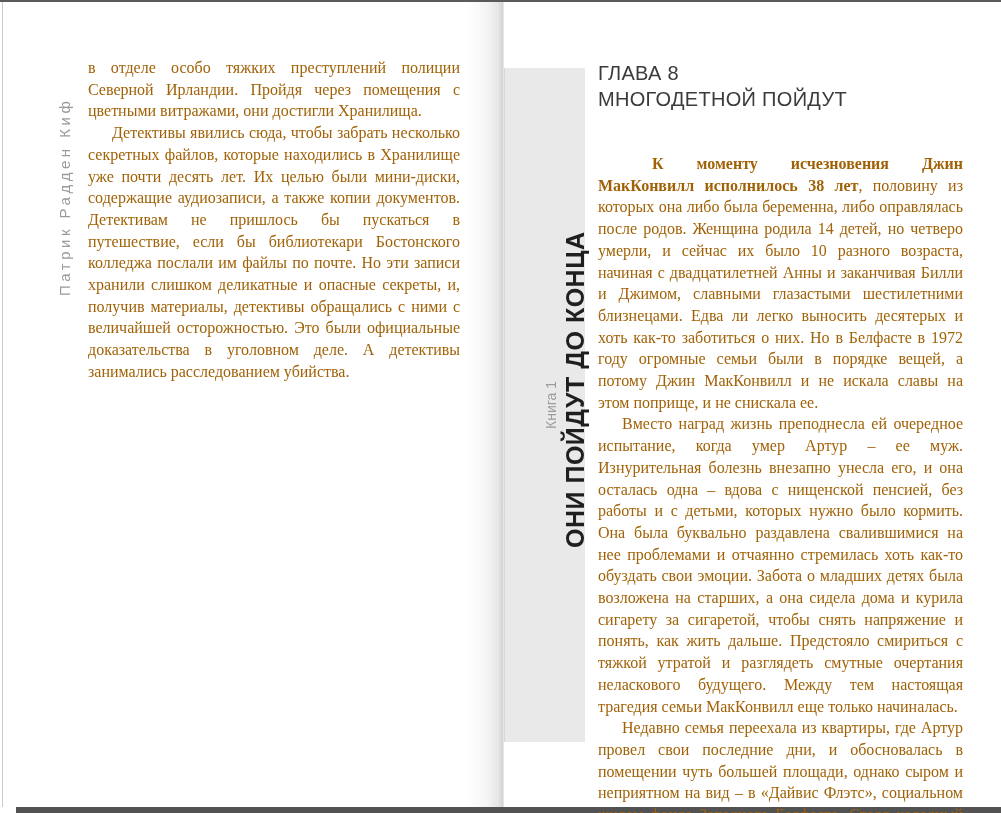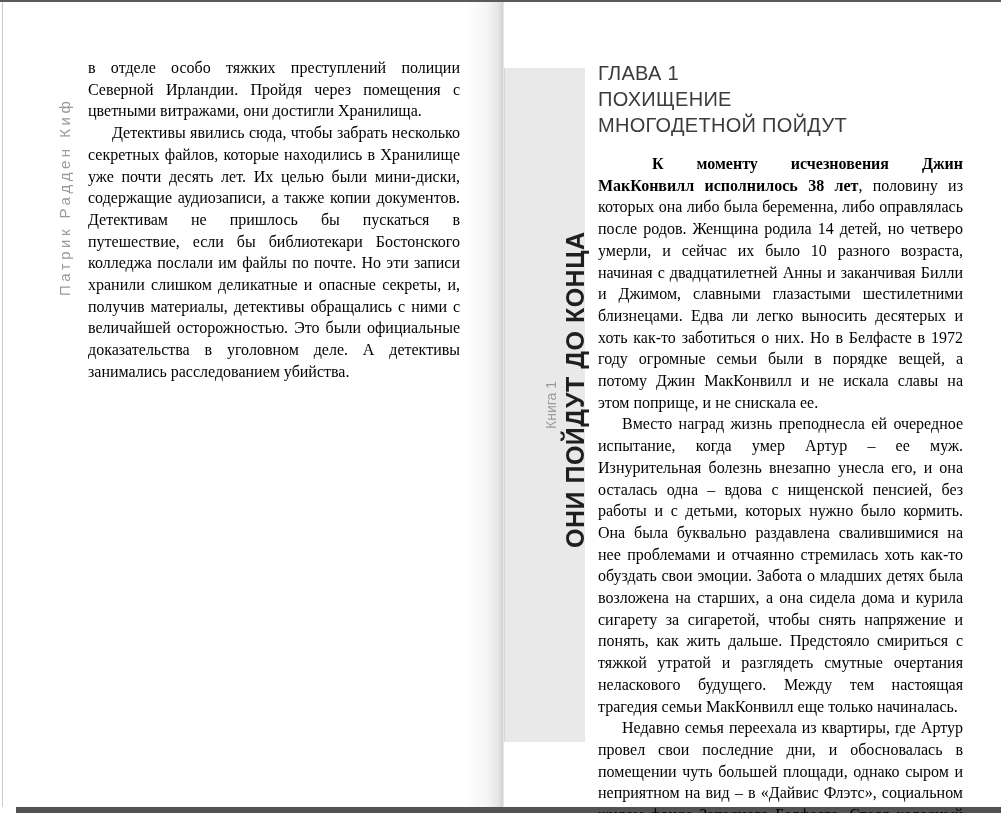--- a/index.html
+++ b/index.html
@@ -36,21 +36,21 @@
   .v-series{
     left:543px;top:437px;width:64px;text-align:center;
     font-size:14px;color:#9b9b9b;
   }
   .heading{
     position:absolute;left:598px;top:60px;
     font-family:"Liberation Sans", sans-serif;
     font-size:20px;line-height:26px;color:#3b3b3b;letter-spacing:0.3px;
   }
   .body-text{
-    position:absolute;text-align:justify;color:#000000;
+    position:absolute;text-align:justify;color:#a16207;
     font-size:16px;line-height:21.7px;
   }
   .left-body{left:88px;top:57px;width:372px;}
   .right-body{left:598px;top:153px;width:365px;}
   .body-text p{margin:0;padding:0;}
   .indent{text-indent:24px;}
   b{font-weight:bold;margin-left:30px;}
 </style>
 </head>
 <body>
@@ -73,22 +73,21 @@
   <div class="gutter"></div>
 
   <div>
     <div class="chapter-strip"></div>
 
     <div class="vtext v-series">Книга 1</div>
 
     <div class="vtext v-title">ОНИ ПОЙДУТ ДО КОНЦА</div>
 
     <div class="heading">
-      <div>ГЛАВА 1</div>
-      <div>ПОХИЩЕНИЕ</div>
+      <div>ГЛАВА 8</div>
       <div>МНОГОДЕТНОЙ ПОЙДУТ</div>
     </div>
 
     <div class="body-text right-body">
       <p class="indent"><b>К моменту исчезновения Джин МакКонвилл исполнилось 38 лет</b><span>, половину из которых она либо была беременна, либо оправлялась после родов. Женщина родила 14 детей, но четверо умерли, и сейчас их было 10 разного возраста, начиная с двадцатилетней Анны и заканчивая Билли и Джимом, славными глазастыми шестилетними близнецами. Едва ли легко выносить десятерых и хоть как-то заботиться о них. Но в Белфасте в 1972 году огромные семьи были в порядке вещей, а потому Джин МакКонвилл и не искала славы на этом поприще, и не снискала ее.</span></p>
       <p class="indent">Вместо наград жизнь преподнесла ей очередное испытание, когда умер Артур – ее муж. Изнурительная болезнь внезапно унесла его, и она осталась одна – вдова с нищенской пенсией, без работы и с детьми, которых нужно было кормить. Она была буквально раздавлена свалившимися на нее проблемами и отчаянно стремилась хоть как-то обуздать свои эмоции. Забота о младших детях была возложена на старших, а она сидела дома и курила сигарету за сигаретой, чтобы снять напряжение и понять, как жить дальше. Предстояло смириться с тяжкой утратой и разглядеть смутные очертания неласкового будущего. Между тем настоящая трагедия семьи МакКонвилл еще только начиналась.</p>
       <p class="indent">Недавно семья переехала из квартиры, где Артур провел свои последние дни, и обосновалась в помещении чуть большей площади, однако сыром и неприятном на вид – в «Дайвис Флэтс», социальном жилом фонде Западного Белфаста. Стоял холодный декабрь, и уже к трем-четырем часам дня город погрузился во тьму. Плиту в новой квартире еще не установили, а потому Джин отправила свою пятнадцатилетнюю дочь Хелен в местную закусочную с блюдами навы-</p>
     </div>
   </div>
 

